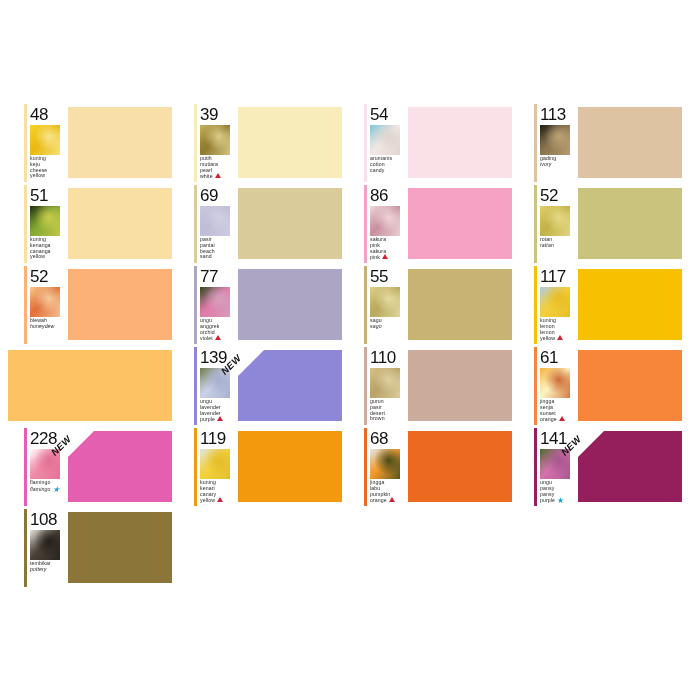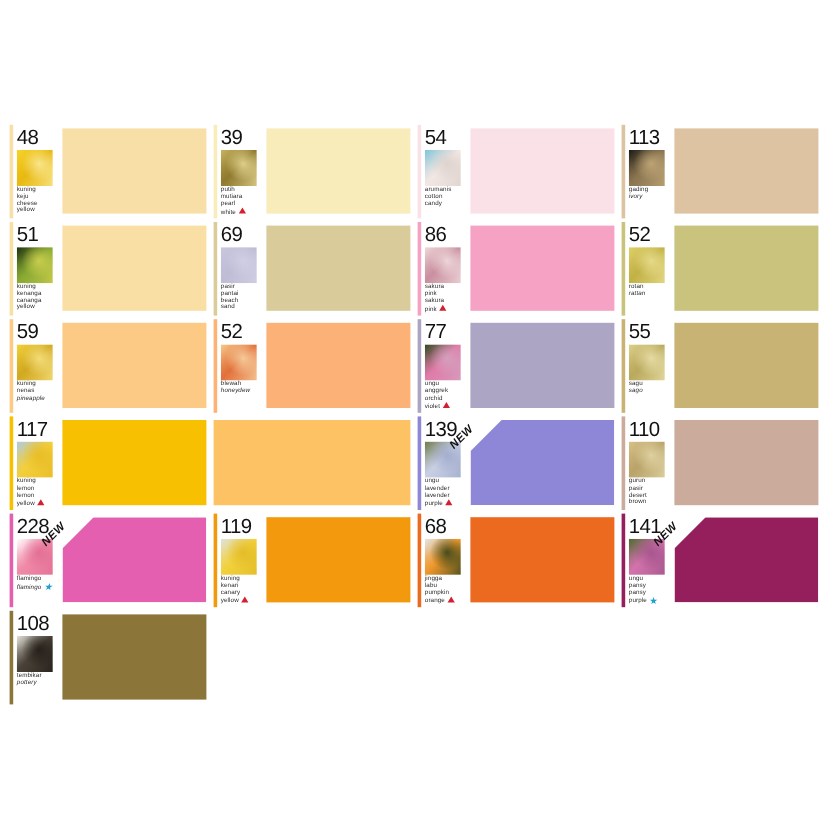--- a/index.html
+++ b/index.html
@@ -29,20 +29,21 @@
     box-sizing:border-box;
   }
   .info{
     position:relative;
     width:44px;
     flex:0 0 44px;
     height:81px;
     box-sizing:border-box;
     padding-left:4px;
     padding-top:2px;
+    margin-left:16px;
   }
   .stripe{
     position:absolute;
     left:0; top:0;
     width:3px; height:78px;
   }
   .code{
     font-size:17px;
     line-height:18px;
     color:#111111;
@@ -266,38 +267,20 @@
             <span class="id">rotan</span>
             <span class="en">rattan</span>
           </div>
         </div>
         <div class="swatchslot">
           <div class="swatch" style="background: rgb(201, 195, 126);"></div>
         </div>
       </div>
       <div class="cell">
         <div class="info">
-          <div class="stripe" style="background: rgb(252, 202, 132);"></div>
-          <div class="code">59</div>
-          <div class="thumb">
-            <div class="tg" style="background: linear-gradient(135deg, rgb(242, 210, 58) 0%, rgb(210, 168, 32) 48%, rgb(251, 233, 142) 100%);"></div>
-            <div class="tg" style="background: radial-gradient(circle at 62% 38%, rgba(251, 233, 142, 0.8) 0%, transparent 55%), linear-gradient(20deg, rgba(210, 168, 32, 0.533) 0%, transparent 60%);"></div>
-          </div>
-          <div class="names">
-            <span class="id">kuning</span>
-            <span class="id">nenas</span>
-            <span class="en">pineapple</span>
-          </div>
-        </div>
-        <div class="swatchslot">
-          <div class="swatch" style="background: rgb(252, 202, 132);"></div>
-        </div>
-      </div>
-      <div class="cell">
-        <div class="info">
           <div class="stripe" style="background: rgb(252, 178, 118);"></div>
           <div class="code">52</div>
           <div class="thumb">
             <div class="tg" style="background: linear-gradient(135deg, rgb(246, 201, 140) 0%, rgb(226, 112, 58) 48%, rgb(250, 224, 176) 100%);"></div>
             <div class="tg" style="background: radial-gradient(circle at 62% 38%, rgba(250, 224, 176, 0.8) 0%, transparent 55%), linear-gradient(20deg, rgba(226, 112, 58, 0.533) 0%, transparent 60%);"></div>
           </div>
           <div class="names">
             <span class="id">blewah</span>
             <span class="en">honeydew</span>
           </div>
@@ -400,20 +383,39 @@
             <span class="en plain">desert</span>
             <span class="en plain">brown</span>
           </div>
         </div>
         <div class="swatchslot">
           <div class="swatch" style="background: rgb(203, 171, 156);"></div>
         </div>
       </div>
       <div class="cell">
         <div class="info">
+          <div class="stripe" style="background: rgb(247, 134, 59);"></div>
+          <div class="code">61</div>
+          <div class="thumb">
+            <div class="tg" style="background: linear-gradient(135deg, rgb(246, 177, 58) 0%, rgb(253, 243, 192) 48%, rgb(194, 74, 18) 100%);"></div>
+            <div class="tg" style="background: radial-gradient(circle at 62% 38%, rgba(194, 74, 18, 0.8) 0%, transparent 55%), linear-gradient(20deg, rgba(253, 243, 192, 0.533) 0%, transparent 60%);"></div>
+          </div>
+          <div class="names">
+            <span class="id">jingga</span>
+            <span class="id">senja</span>
+            <span class="en plain">sunset</span>
+            <span class="en plain">orange<span class="markwrap"><span class="tri" style="border-bottom-color: rgb(211, 32, 48);"></span></span></span>
+          </div>
+        </div>
+        <div class="swatchslot">
+          <div class="swatch" style="background: rgb(247, 134, 59);"></div>
+        </div>
+      </div>
+      <div class="cell">
+        <div class="info">
           <div class="stripe" style="background: rgb(228, 95, 176);"></div>
           <div class="code">228</div>
           <div class="thumb">
             <div class="tg" style="background: linear-gradient(135deg, rgb(255, 255, 255) 0%, rgb(240, 138, 168) 48%, rgb(224, 106, 144) 100%);"></div>
             <div class="tg" style="background: radial-gradient(circle at 62% 38%, rgba(224, 106, 144, 0.8) 0%, transparent 55%), linear-gradient(20deg, rgba(240, 138, 168, 0.533) 0%, transparent 60%);"></div>
           </div>
           <div class="names">
             <span class="id">flamingo</span>
             <span class="en">flamingo<span class="markwrap"><span class="star" style="color: rgb(31, 159, 208);">★</span></span></span>
           </div>

